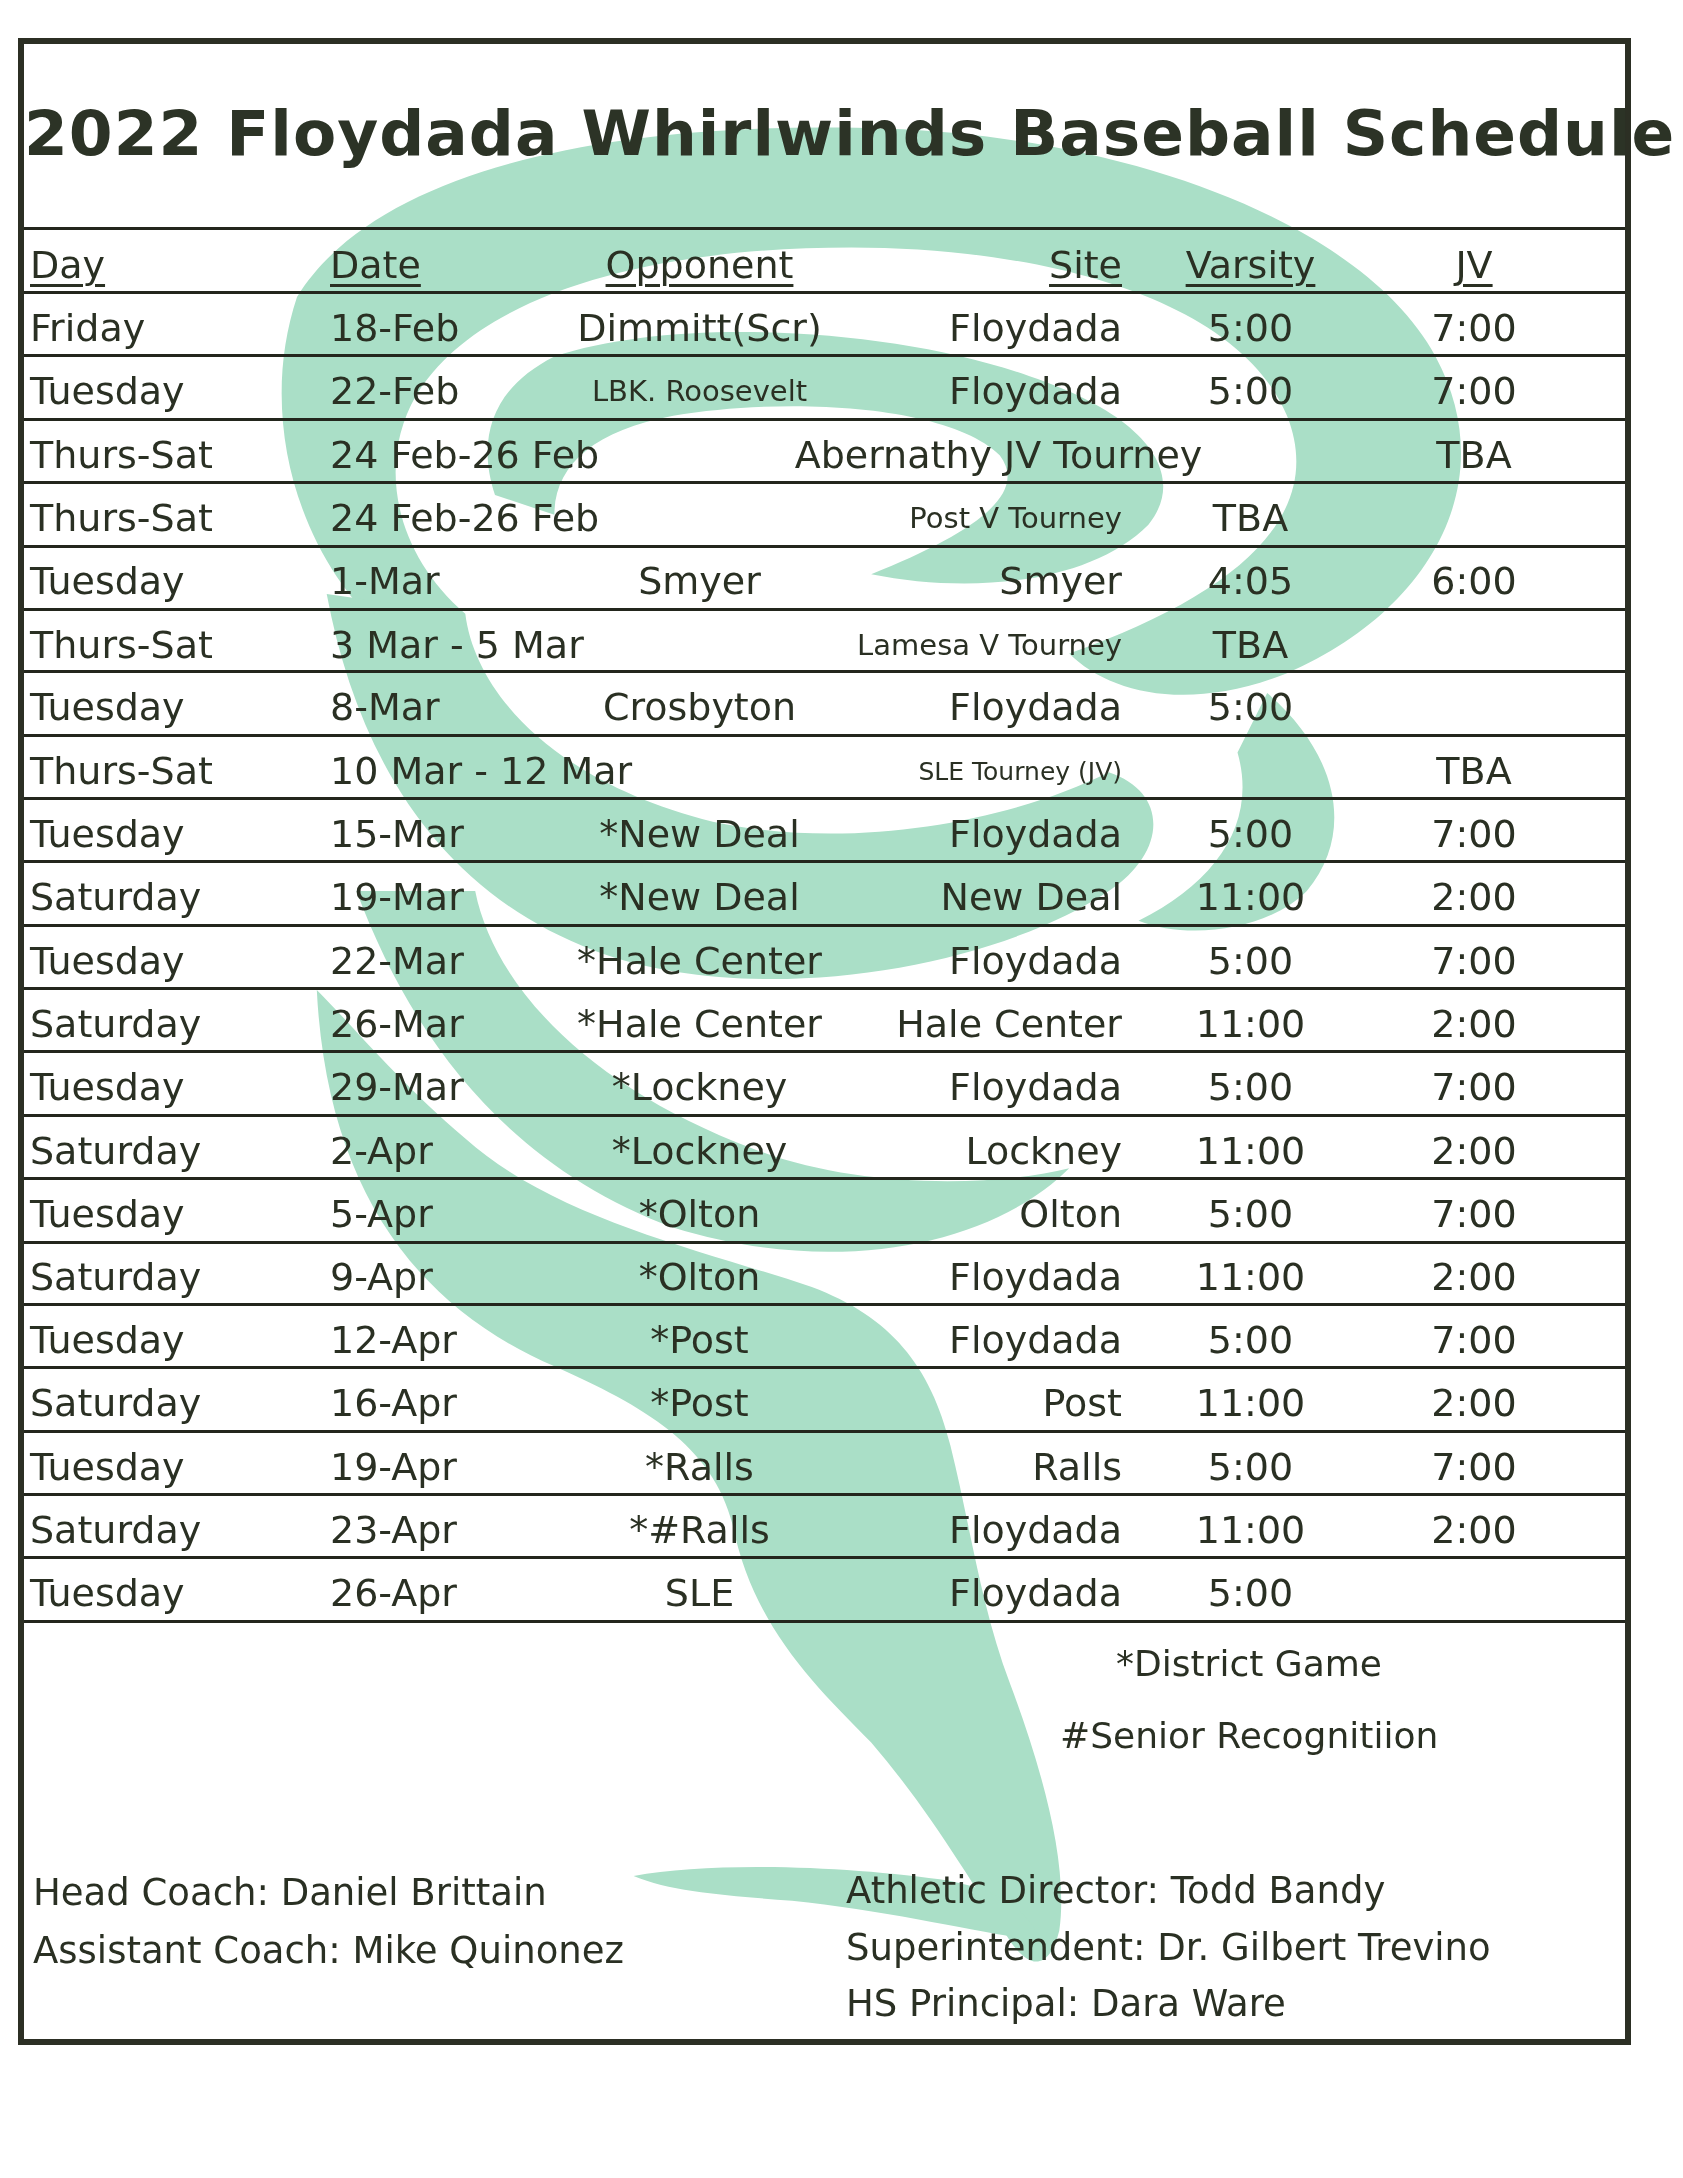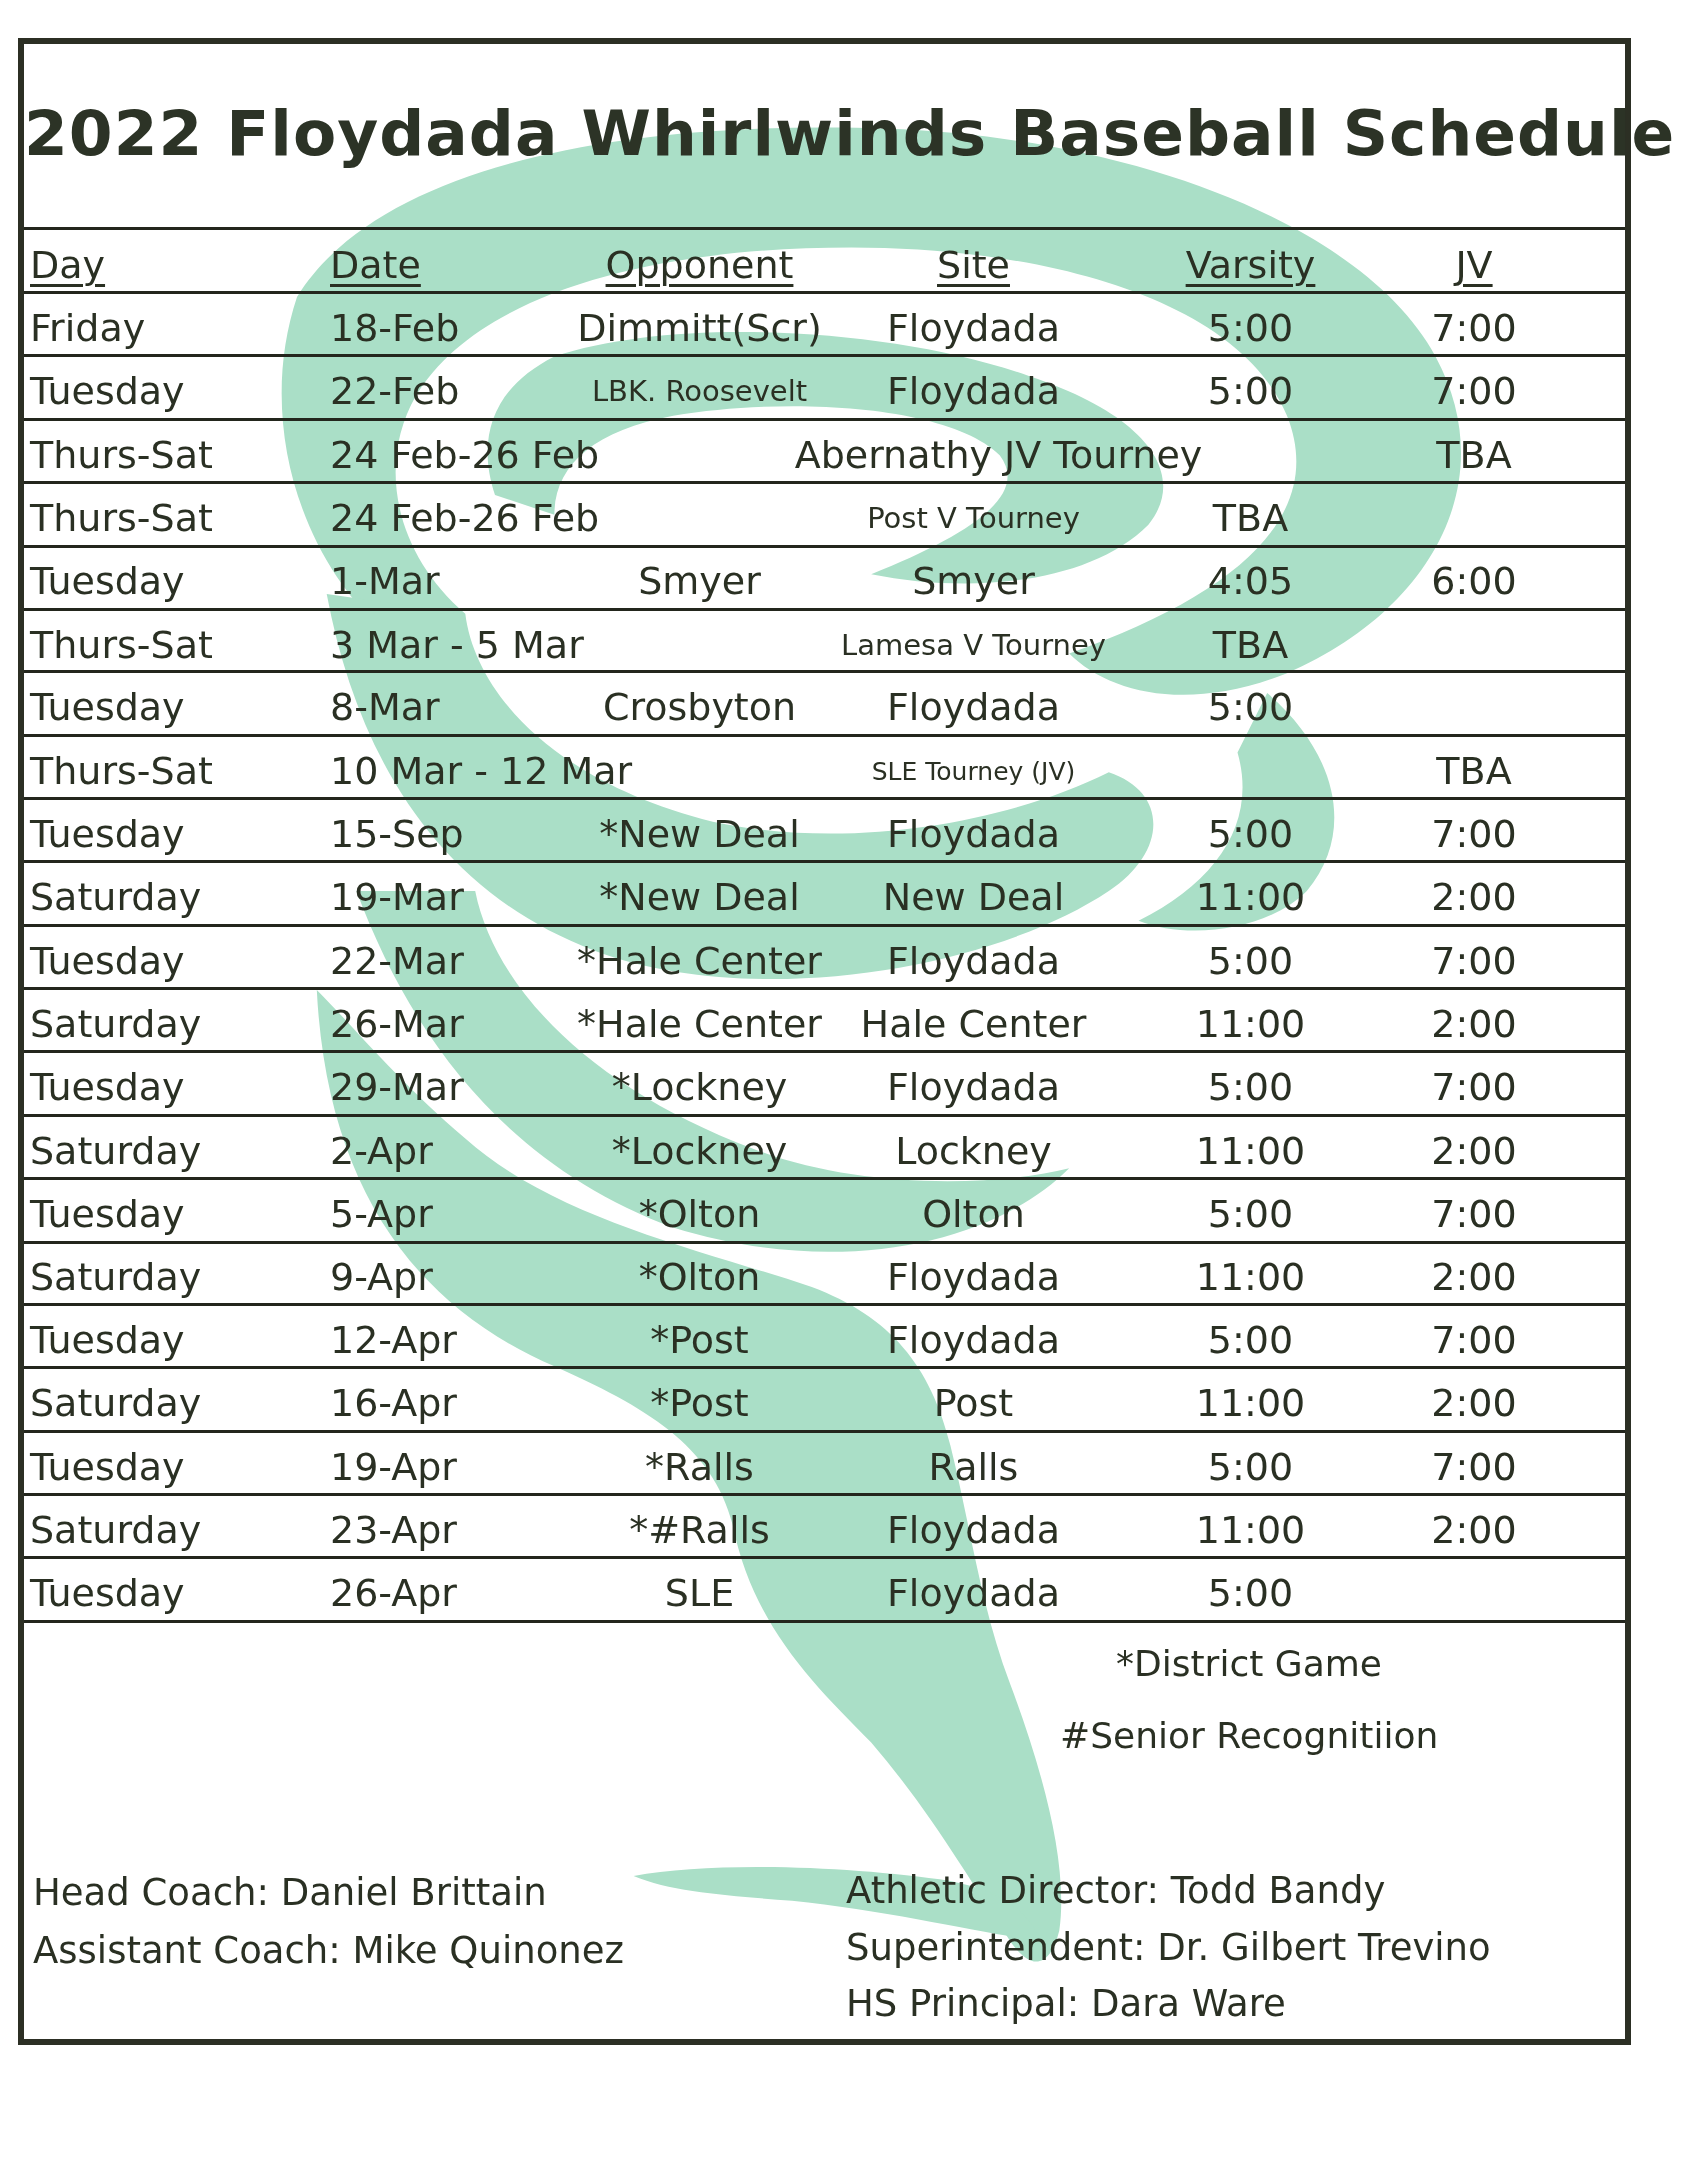--- a/index.html
+++ b/index.html
@@ -15,21 +15,21 @@
   .title {
     position: absolute; left: 24px; width: 1601px; top: 97px; text-align: center;
     font-size: 63px; font-weight: bold; letter-spacing: 1px; color: #2c3326; z-index: 2; white-space: nowrap;
   }
   .hline { position: absolute; left: 24px; width: 1601px; height: 3px; background: #23261d; z-index: 2; }
   .row { position: absolute; left: 24px; width: 1601px; height: 63px; z-index: 2; }
   .cell { position: absolute; top: 0; height: 63px; line-height: 71px; white-space: nowrap; font-size: 38px; color: #2a3023; }
   .c-day { left: 6px; }
   .c-date { left: 306px; }
   .c-opp { left: 527px; width: 297px; text-align: center; }
-  .c-site { left: 801px; width: 297px; text-align: center; }
+  .c-site { left: 801px; width: 297px; text-align: right; }
   .c-var { left: 1078px; width: 297px; text-align: center; }
   .c-jv { left: 1351px; width: 198px; text-align: center; }
   .c-span { left: 702px; width: 545px; text-align: center; }
   .small { font-size: 29px; }
   .xsmall { font-size: 25px; }
   .hdr .cell { text-decoration: underline; text-underline-offset: 6px; text-decoration-thickness: 3px; }
   .note { position: absolute; z-index: 2; font-size: 36px; white-space: nowrap; color: #2a3023; }
   .staff { position: absolute; z-index: 2; font-size: 37px; white-space: nowrap; color: #2a3023; }
 </style>
 </head>
@@ -132,21 +132,21 @@
     <div class="row" style="top: 736px;">
       <span class="cell c-day">Thurs-Sat</span>
       <span class="cell c-date">10 Mar - 12 Mar</span>
       <span class="cell c-site xsmall">SLE Tourney (JV)</span>
       <span class="cell c-var"></span>
       <span class="cell c-jv">TBA</span>
     </div>
     <div class="hline" style="top: 797px;"></div>
     <div class="row" style="top: 799px;">
       <span class="cell c-day">Tuesday</span>
-      <span class="cell c-date">15-Sep</span>
+      <span class="cell c-date">15-Mar</span>
       <span class="cell c-opp">*New Deal</span>
       <span class="cell c-site">Floydada</span>
       <span class="cell c-var">5:00</span>
       <span class="cell c-jv">7:00</span>
     </div>
     <div class="hline" style="top: 860px;"></div>
     <div class="row" style="top: 862px;">
       <span class="cell c-day">Saturday</span>
       <span class="cell c-date">19-Mar</span>
       <span class="cell c-opp">*New Deal</span>

